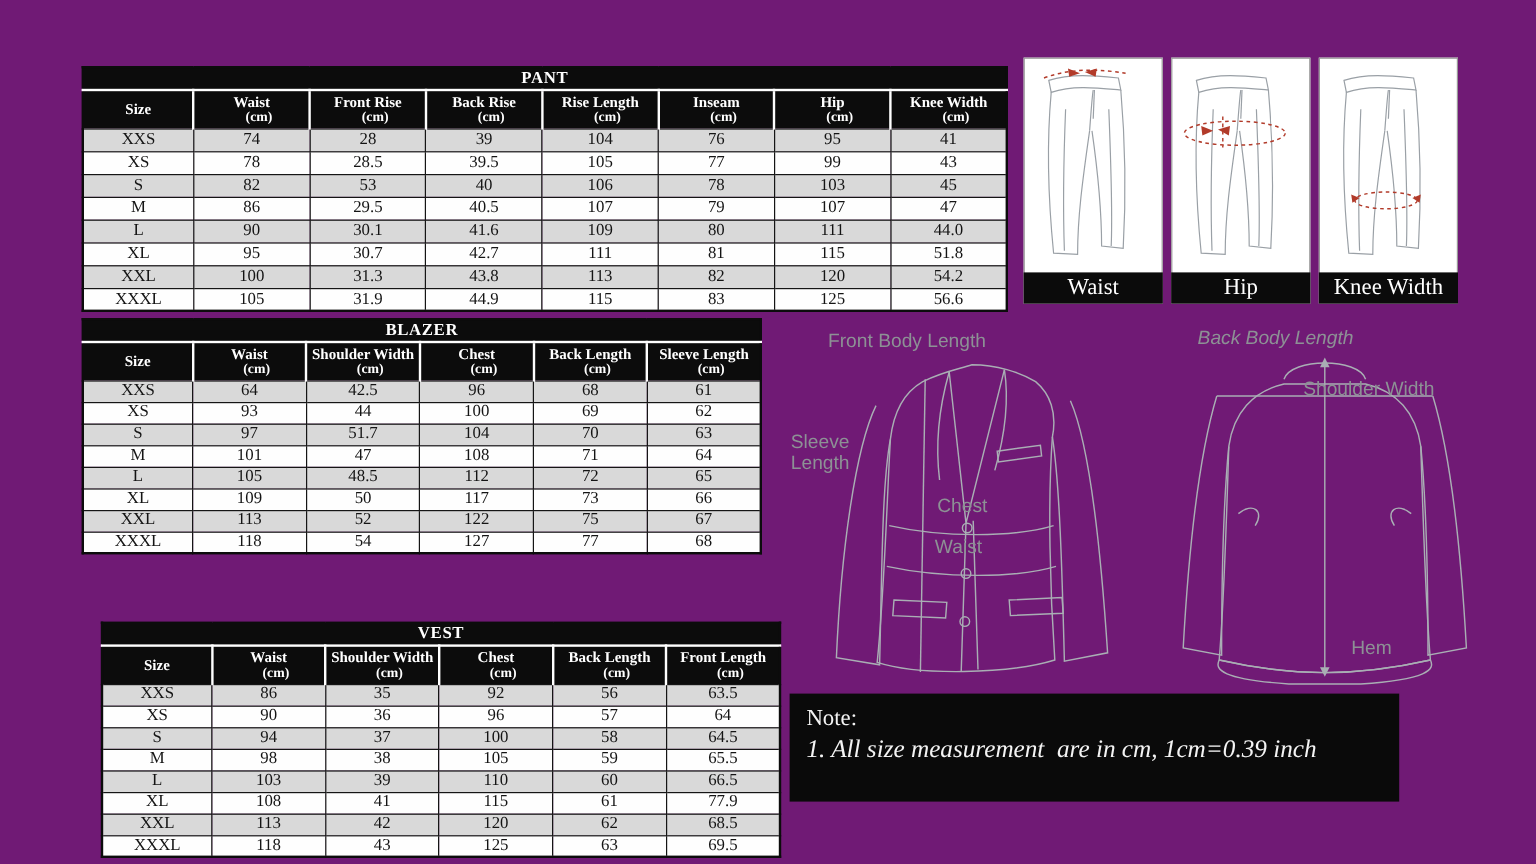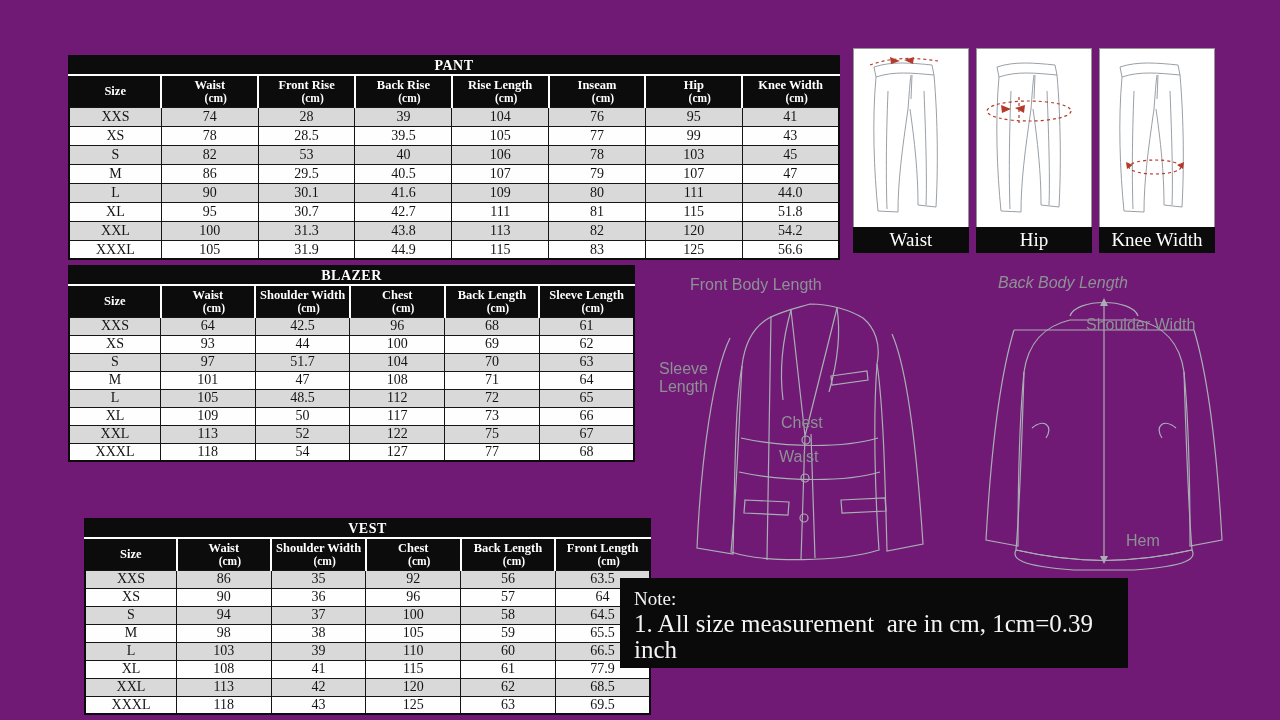--- a/index.html
+++ b/index.html
@@ -45,24 +45,24 @@
   .diag-label.wrap{white-space:normal;width:72px;}
   .lbl-front-top{left:45px;top:8px;}
   .lbl-sleeve{left:14px;top:92px;}
   .lbl-chest{left:136px;top:146px;}
   .lbl-waist{left:134px;top:180px;}
   .lbl-back-top{left:40px;top:6px;font-style:italic;}
   .lbl-shoulder{left:128px;top:48px;}
   .lbl-hem{left:136px;top:264px;margin-left:32px;}
 
   
-  .note-box{position:absolute;left:620px;top:578px;width:508px;height:90px;background:#0a0a0a;
+  .note-box{position:absolute;left:658px;top:578px;width:508px;height:90px;background:#0a0a0a;
             color:#f4f4f4;box-sizing:border-box;padding:8px 14px;}
   .note-box .heading{font-size:19px;line-height:25px;}
-  .note-box .line{font-size:25px;line-height:26px;white-space:pre-wrap;}
+  .note-box .line{font-size:21px;line-height:26px;white-space:pre-wrap;font-style:italic;}
 </style>
 </head>
 <body>
 
 <div class="canvas">
 
   <section class="table-block pant">
       <table class="size-table">
         <colgroup>
           <col style="width: 12%;">

